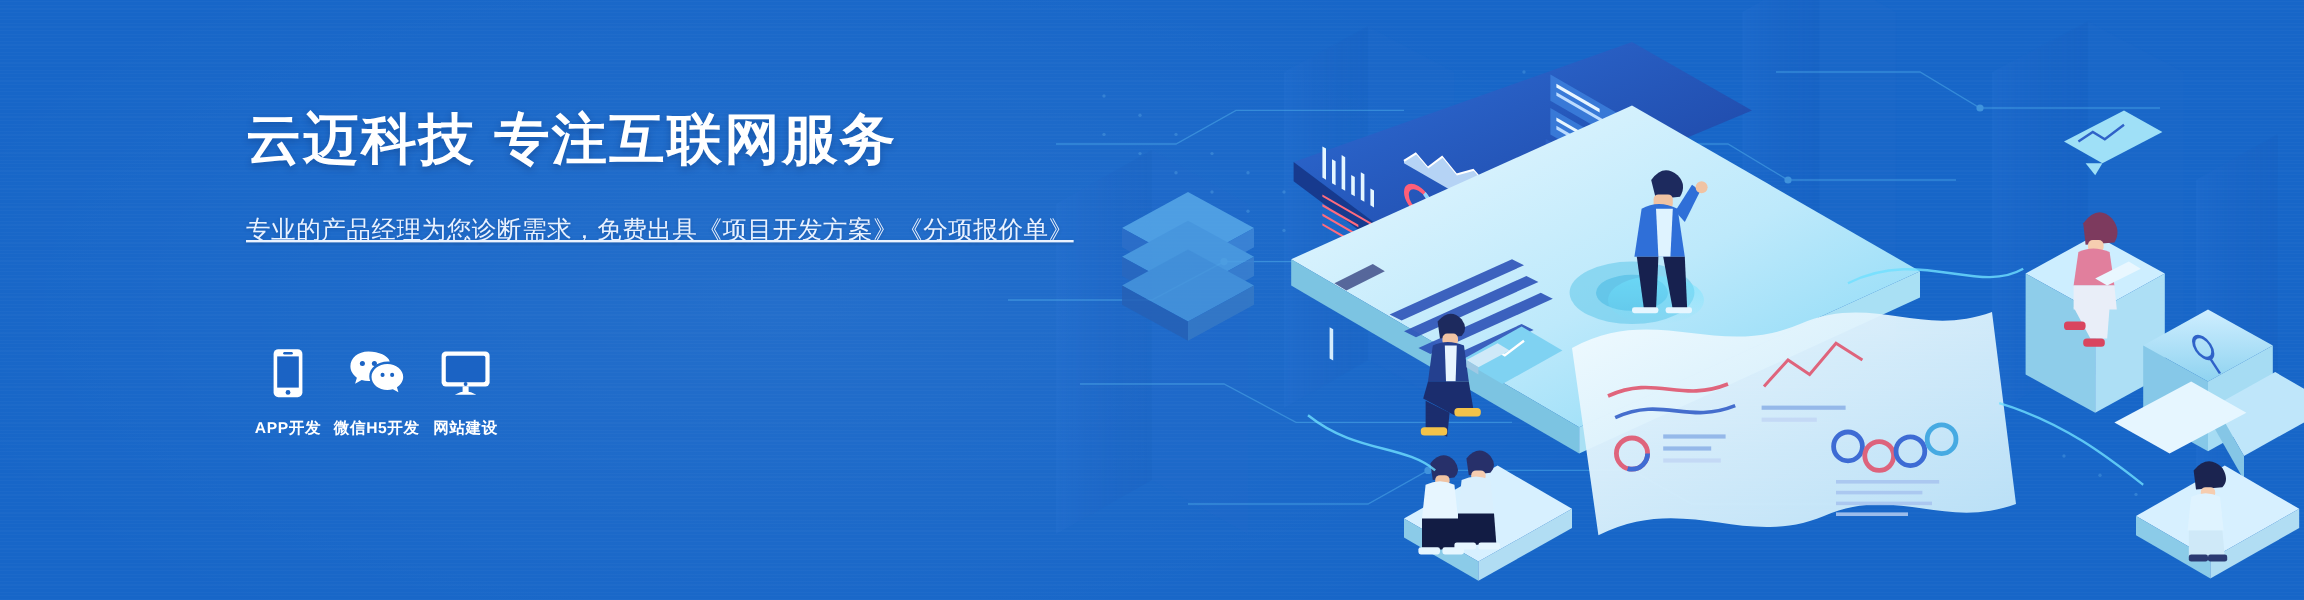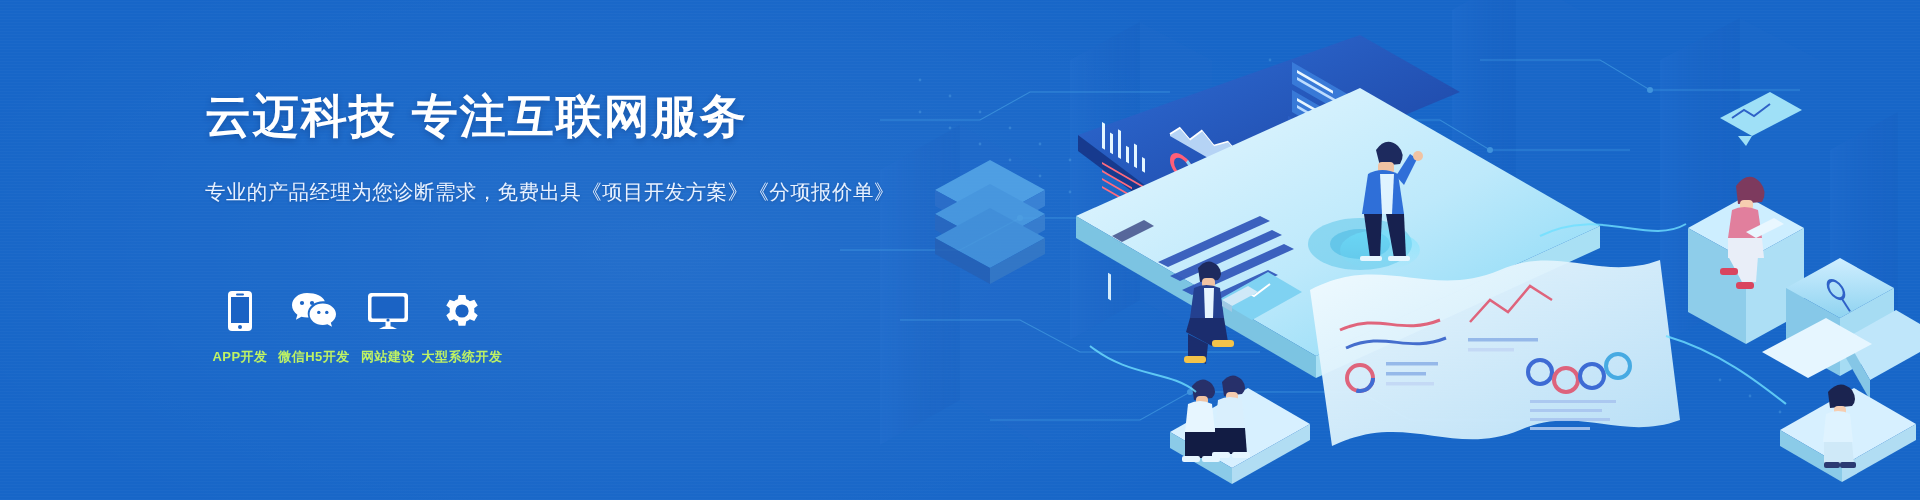--- a/index.html
+++ b/index.html
@@ -41,38 +41,39 @@
     letter-spacing:2px; line-height:1.25;
     white-space:nowrap;
     text-shadow:0 2px 6px rgba(3,30,80,.28);
     margin-top:26px;
   }
   .sub{
     margin-top:27px;
     font-size:20.5px; color:#e9f2ff; line-height:1.85;
     letter-spacing:.4px; white-space:nowrap;
     text-shadow:0 1px 3px rgba(3,30,80,.25);
+    text-decoration:underline;
   }
   .sub div{ font-weight:400; }
 
   
   .services{
     position:absolute; left:203px; top:288px; z-index:6;
     display:flex; align-items:flex-end; gap:0;
   }
   .svc{
     width:74px; display:flex; flex-direction:column; align-items:center;
   }
   .svc .ico{
     height:46px; width:46px;
     display:flex; align-items:center; justify-content:center;
   }
   .svc .ico svg{ display:block; }
   .svc .lbl{
-    margin-top:14px; font-size:13px; color:#bef264; font-weight:bold;
+    margin-top:14px; font-size:13px; color:#ffffff; font-weight:bold;
     letter-spacing:.5px; white-space:nowrap;
   }
 
   
   .illus{
     position:absolute; right:0; top:0; width:1080px; height:500px; z-index:3;
     overflow:hidden;
   }
   .illus svg{ position:absolute; right:0; top:0; }
 </style>
@@ -461,28 +462,16 @@
           <rect x="1" y="1" width="40" height="29" rx="3.5" fill="#ffffff"></rect>
           <rect x="4.5" y="4.5" width="33" height="22" rx="1.5" fill="#1b63c4"></rect>
           <circle cx="21" cy="28" r="1.6" fill="#1b63c4"></circle>
           <path d="M12 37 q9 -6 18 0 Z" fill="#ffffff"></path>
           <rect x="18.5" y="30" width="5" height="5" fill="#ffffff"></rect>
         </svg>
       </span>
       <span class="lbl">网站建设</span>
     </div>
 
-    <div class="svc">
-      <span class="ico">
-        <svg width="40" height="40" viewBox="0 0 40 40">
-          <path d="M16.6 1 h6.8 l.9 4.6 a14 14 0 0 1 3.6 2.1 l4.4 -1.6 l3.4 5.9 l-3.5 3.1
-                   a14 14 0 0 1 0 4.2 l3.5 3.1 l-3.4 5.9 l-4.4 -1.6 a14 14 0 0 1 -3.6 2.1
-                   l-.9 4.6 h-6.8 l-.9 -4.6 a14 14 0 0 1 -3.6 -2.1 l-4.4 1.6 l-3.4 -5.9 l3.5 -3.1
-                   a14 14 0 0 1 0 -4.2 l-3.5 -3.1 l3.4 -5.9 l4.4 1.6 a14 14 0 0 1 3.6 -2.1 Z" fill="#ffffff" transform="translate(0,3) scale(1,0.95)"></path>
-          <circle cx="20" cy="20" r="6.6" fill="#1b63c4"></circle>
-        </svg>
-      </span>
-      <span class="lbl">大型系统开发</span>
-    </div>
 
   </div>
 
 </div>
 
 </body></html>

